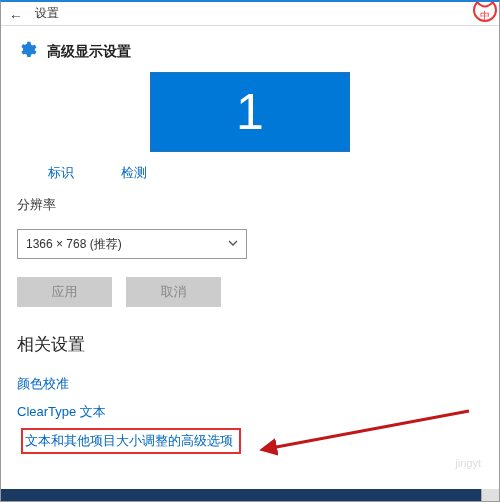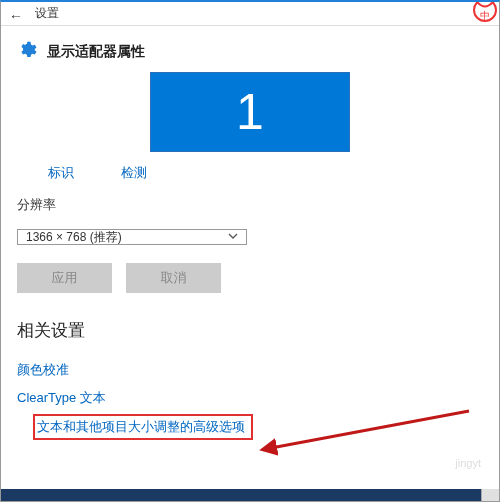--- a/index.html
+++ b/index.html
@@ -10,27 +10,27 @@
     .toprow-icon svg { width:24px; height:24px; }
     .header { display:flex; align-items:center; gap:10px; padding:14px 16px 8px 16px; }
     .gear svg { width:20px; height:20px; fill:#2180d8; }
     .header-title { font-size:14px; font-weight:600; color:#222; }
     .content { padding:0 16px; }
     .monitor-panel { display:flex; justify-content:center; padding:0 0 2px 0; }
     .monitor { width:200px; height:80px; background:#0078d7; color:#fff; display:flex; align-items:center; justify-content:center; font-size:50px; font-weight:300; border:1px solid #2a6fba; }
     .link-row { display:flex; gap:16px; padding:10px 0 14px 0; }
     .link { color:#0066c0; font-size:13px; cursor:pointer;margin-left:31px; }
     .label { font-size:13px; color:#333; margin-bottom:15px; display:block; }
-    .select { width:230px; height:16px; border:1px solid #999; background:#fff; display:flex; align-items:center; justify-content:space-between; padding:0 8px; font-size:12px; color:#333; }
+    .select { width:230px; height:30px; border:1px solid #999; background:#fff; display:flex; align-items:center; justify-content:space-between; padding:0 8px; font-size:12px; color:#333; }
     .select .chev svg { width:10px; height:10px; fill:#555; }
     .btn-row { display:flex; gap:14px; padding:18px 0 20px 0; }
     .btn { width:95px; height:30px; border:1px solid #ccc; background:#ccc; color:#888; font-size:13px; display:flex; align-items:center; justify-content:center; }
     .section-title { font-size:17px; color:#222; padding:6px 0 14px 0; }
     .vlink { display:block; color:#0066c0; font-size:13px; padding:5px 0; cursor:pointer; }
-    .highlight { border:2px solid #e03030; display:inline-block; padding:2px 6px 2px 2px; margin:2px 16px; }
+    .highlight { border:2px solid #e03030; display:inline-block; padding:2px 6px 2px 2px; margin:2px 4px; }
     .arrow { position:absolute; left:258px; top:404px; pointer-events:none; }
     .arrow svg { width:220px; height:70px; }
     .watermark { position:absolute; right:18px; bottom:32px; font-size:11px; color:#ddd;margin-left:20px; }
     .bottom-bar { position:absolute; left:0; bottom:0; width:100%; height:12px; background:#1b3a63; }
     .bottom-bar .corner { width:18px; height:100%; background:#e0e0e0; border-left:1px solid #aaa; float:right; }
   </style>
 </head>
 <body>
 
 <div class="toprow-icon">
@@ -45,21 +45,21 @@
   <span class="back">←</span>
   <span>设置</span>
 </div>
 
 <div class="header">
   <span class="gear">
     <svg viewBox="0 0 24 24">
         <path d="M12 8a4 4 0 100 8 4 4 0 000-8zm9.4 4a7.7 7.7 0 00-.1-1.3l2.1-1.6-2-3.5-2.5 1a7.6 7.6 0 00-2.2-1.3L16.3 2h-4l-.4 2.6a7.6 7.6 0 00-2.2 1.3l-2.5-1-2 3.5 2.1 1.6a7.7 7.7 0 000 2.6L5.2 14l2 3.5 2.5-1a7.6 7.6 0 002.2 1.3l.4 2.6h4l.4-2.6a7.6 7.6 0 002.2-1.3l2.5 1 2-3.5-2.1-1.6c.1-.4.1-.9.1-1.4z"></path>
       </svg>
   </span>
-  <span class="header-title">显示适配器属性</span>
+  <span class="header-title">高级显示设置</span>
 </div>
 
 <div class="content">
   <div class="monitor-panel">
     <div class="monitor">
         <span>1</span>
       </div>
   </div>
 
   <div class="link-row">

